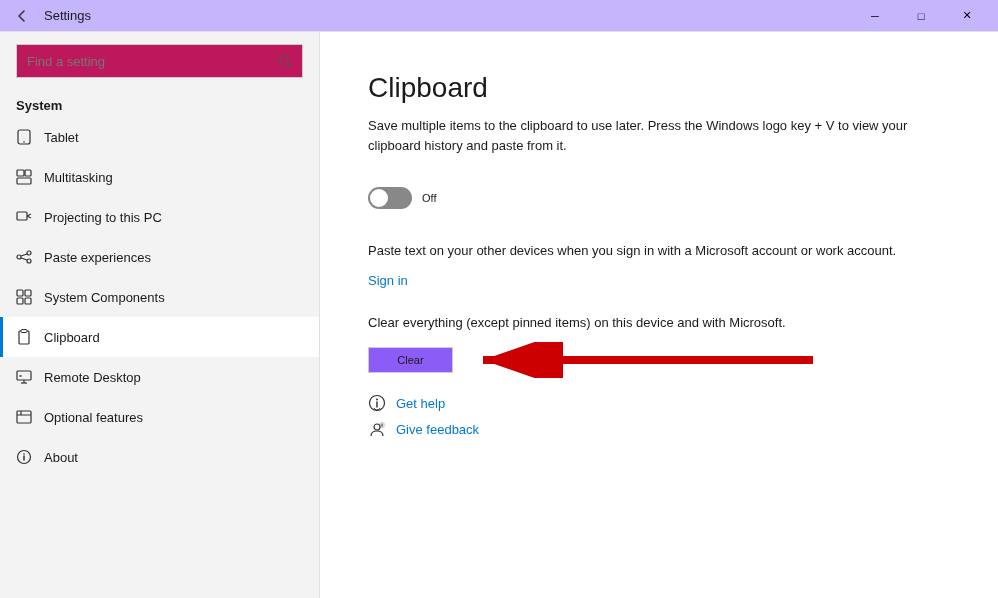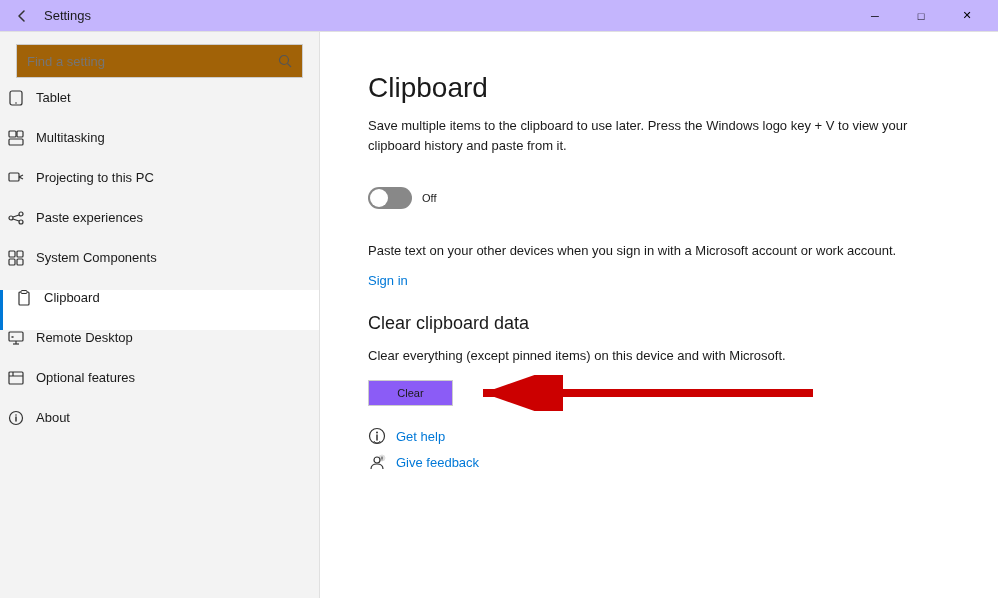--- a/index.html
+++ b/index.html
@@ -59,42 +59,43 @@
       display: flex;
       flex-direction: column;
       flex-shrink: 0;
       overflow-y: auto;
     }
     .sidebar-search {
       margin: 12px 16px;
       display: flex;
       align-items: center;
       border: 1px solid #ccc;
-      background: #a16207;
+      background: #be185d;
       height: 34px;
       padding: 0 10px;
     }
     .sidebar-search input {
       border: none;
       outline: none;
       flex: 1;
       font-size: 13px;
       font-family: 'Segoe UI', sans-serif;
       background: transparent;
     }
     .sidebar-heading {
       font-weight: 700;
       font-size: 13px;
       padding: 8px 16px 4px;
       color: #1a1a1a;
     }
     .sidebar-item {
       display: flex;
+      align-items: center;
       height: 40px;
-      padding: 0 8px;
+      padding: 0 16px;
       cursor: pointer;
       font-size: 13px;
       color: #1a1a1a;
       gap: 12px;
     }
     .sidebar-item.active {
       background: white;
       border-left: 3px solid #0078d7;
       padding-left: 13px;
     }
@@ -232,20 +233,21 @@
 
   <div class="sidebar">
     <div class="sidebar-search">
       <input type="text" placeholder="Find a setting" style="">
       <svg width="14" height="14" viewBox="0 0 14 14">
         <circle cx="6" cy="6" r="4.5" stroke="#555" stroke-width="1.2" fill="none"></circle>
         <line x1="9.5" y1="9.5" x2="13" y2="13" stroke="#555" stroke-width="1.2"></line>
       </svg>
     </div>
 
+    <div class="sidebar-heading">System</div>
 
     <div class="sidebar-item">
       <span class="sidebar-icon">
         <svg width="16" height="16" viewBox="0 0 16 16">
             <rect x="2" y="1" width="12" height="14" rx="2" stroke="#333" stroke-width="1.2" fill="none"></rect>
             <circle cx="8" cy="13" r="0.8" fill="#333"></circle>
           </svg>
       </span>
       <span>Tablet</span>
     </div>
@@ -353,21 +355,20 @@
         <div class="toggle-knob"></div>
       </div>
       <span class="toggle-label">Off</span>
     </div>
 
     <p class="section-desc">Paste text on your other devices when you sign in with a Microsoft account or work account.</p>
     <a class="link">Sign in</a>
 
     <div class="section-divider"></div>
 
-    <h2 class="section-title">Clear clipboard data</h2>
     <p class="section-desc">Clear everything (except pinned items) on this device and with Microsoft.</p>
 
     <div class="arrow-row">
       <button class="clear-btn">Clear</button>
       <div class="arrow-container">
         <svg width="360" height="36" viewBox="0 0 360 36">
           <defs>
             <marker id="arrowhead" markerWidth="10" markerHeight="7" refX="10" refY="3.5" orient="auto">
               <polygon points="0 0, 10 3.5, 0 7" fill="#cc0000"></polygon>
             </marker>

